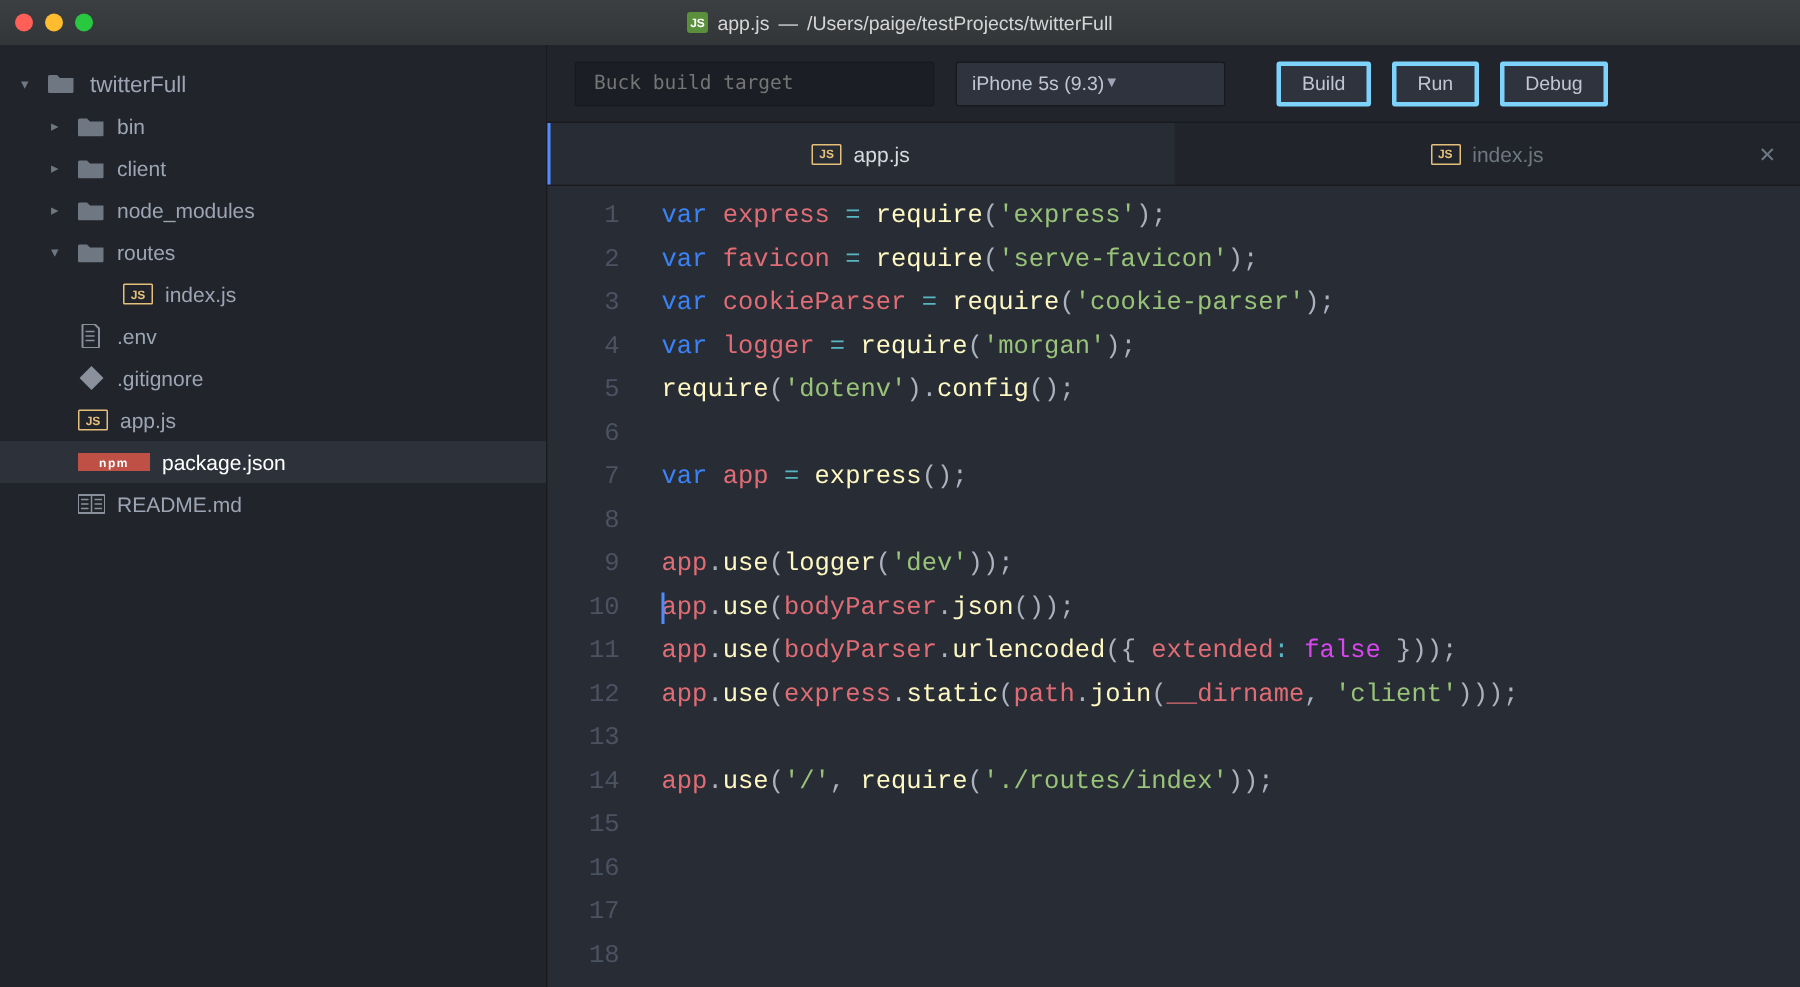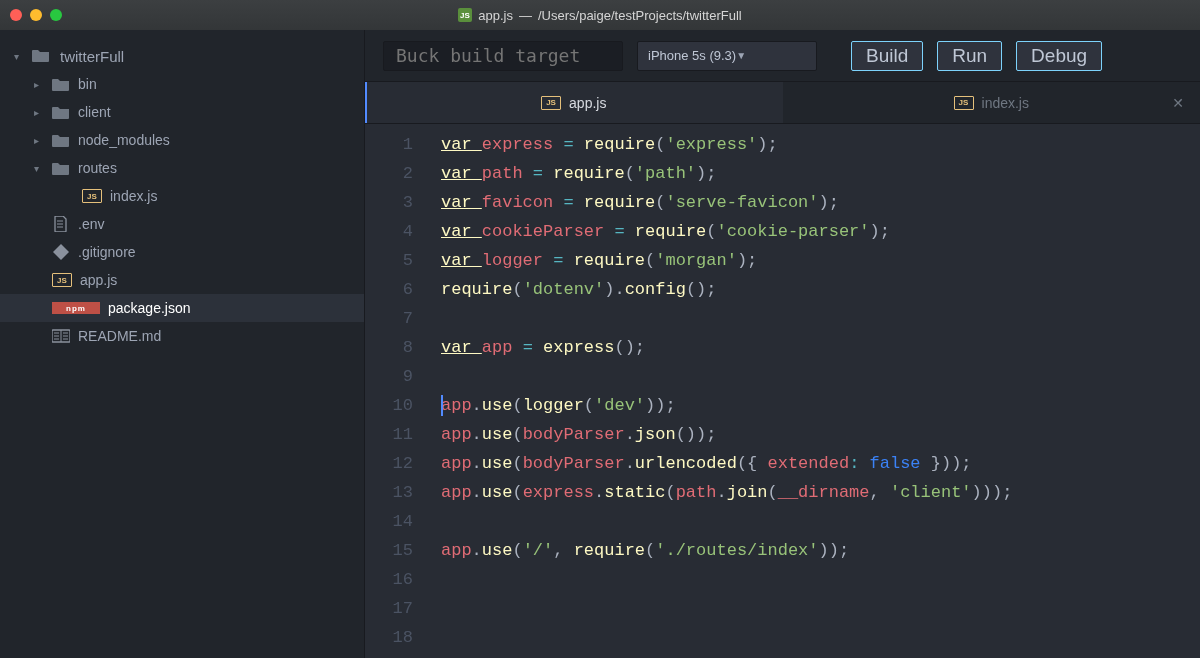--- a/index.html
+++ b/index.html
@@ -50,43 +50,43 @@
     border-bottom:1px solid #181a1f;
     display:flex; align-items:center; gap:14px;
     padding: 0 18px;
   }
   .buck-input {
     width:240px; height:30px;
     background:#1b1e24;
     border:1px solid #181a1f;
     color:#6f7782;
     font-family: Menlo, Consolas, monospace;
-    font-size:18px;
+    font-size:13px;
     padding:0 12px;
     border-radius:2px;
   }
   .toolbar-select {
     width:180px; height:30px;
     background:#2f333d;
     border:1px solid #181a1f;
     color:#bfc7d5;
     font-size:13px;
     padding:0 10px;
     display:flex; align-items:center; justify-content:flex-start;
     border-radius:2px;
   }
   .toolbar-select .chev {
     color:#9da5b4; font-size:10px;
   }
   .toolbar-btn {
     height:30px;
     background:#2f333d;
-    border:1px solid #7dd3fc;
+    border:3px solid #7dd3fc;
     color:#bfc7d5;
-    font-size:19px;
+    font-size:13px;
     padding:0 14px;
     border-radius:2px;
     display:flex; align-items:center;
   }
   .toolbar-gap { width:6px; }
 
   
   .tabbar {
     height:42px;
     background:#21252b;
@@ -172,27 +172,27 @@
   .code { flex:1; padding-left:14px; color:#abb2bf; position:relative; }
   .code-line { height:29px; white-space:pre; }
   .cursor-line::before {
     content:"";
     position:absolute;
     left:14px; top: calc(29px * 9 + 4px);
     width:2px; height:21px;
     background:#528bff;
   }
 
-  .kw { color:#fef9c3;text-decoration:underline; }
+  .kw { color:#3b82f6; }
   .ident { color:#e06c75; }
   .func { color:#fef9c3; }
   .str { color:#98c379; }
   .punc { color:#abb2bf; }
   .op { color:#56b6c2; }
-  .const { color:#3b82f6; }
+  .const { color:#d946ef; }
 
 </style>
 </head>
 <body>
 
 <div class="titlebar">
   <div class="traffic-lights">
     <div class="tl red"></div>
     <div class="tl yellow"></div>
     <div class="tl green"></div>
@@ -360,21 +360,20 @@
           <div>12</div>
           <div>13</div>
           <div>14</div>
           <div>15</div>
           <div>16</div>
           <div>17</div>
           <div>18</div>
         </div>
       <div class="code cursor-line" id="code">
           <div class="code-line"><span class="kw">var </span><span class="ident">express</span><span class="punc"> </span><span class="op">=</span><span class="punc"> </span><span class="func">require</span><span class="punc">(</span><span class="str">'express'</span><span class="punc">);</span></div>
-          <div class="code-line"><span class="kw">var </span><span class="ident">path</span><span class="punc"> </span><span class="op">=</span><span class="punc"> </span><span class="func">require</span><span class="punc">(</span><span class="str">'path'</span><span class="punc">);</span></div>
           <div class="code-line"><span class="kw">var </span><span class="ident">favicon</span><span class="punc"> </span><span class="op">=</span><span class="punc"> </span><span class="func">require</span><span class="punc">(</span><span class="str">'serve-favicon'</span><span class="punc">);</span></div>
           <div class="code-line"><span class="kw">var </span><span class="ident">cookieParser</span><span class="punc"> </span><span class="op">=</span><span class="punc"> </span><span class="func">require</span><span class="punc">(</span><span class="str">'cookie-parser'</span><span class="punc">);</span></div>
           <div class="code-line"><span class="kw">var </span><span class="ident">logger</span><span class="punc"> </span><span class="op">=</span><span class="punc"> </span><span class="func">require</span><span class="punc">(</span><span class="str">'morgan'</span><span class="punc">);</span></div>
           <div class="code-line"><span class="func">require</span><span class="punc">(</span><span class="str">'dotenv'</span><span class="punc">).</span><span class="func">config</span><span class="punc">();</span></div>
           <div class="code-line">&nbsp;</div>
           <div class="code-line"><span class="kw">var </span><span class="ident">app</span><span class="punc"> </span><span class="op">=</span><span class="punc"> </span><span class="func">express</span><span class="punc">();</span></div>
           <div class="code-line">&nbsp;</div>
           <div class="code-line"><span class="ident">app</span><span class="punc">.</span><span class="func">use</span><span class="punc">(</span><span class="func">logger</span><span class="punc">(</span><span class="str">'dev'</span><span class="punc">));</span></div>
           <div class="code-line"><span class="ident">app</span><span class="punc">.</span><span class="func">use</span><span class="punc">(</span><span class="ident">bodyParser</span><span class="punc">.</span><span class="func">json</span><span class="punc">());</span></div>
           <div class="code-line"><span class="ident">app</span><span class="punc">.</span><span class="func">use</span><span class="punc">(</span><span class="ident">bodyParser</span><span class="punc">.</span><span class="func">urlencoded</span><span class="punc">({ </span><span class="ident">extended</span><span class="op">:</span><span class="punc"> </span><span class="const">false</span><span class="punc"> }));</span></div>

